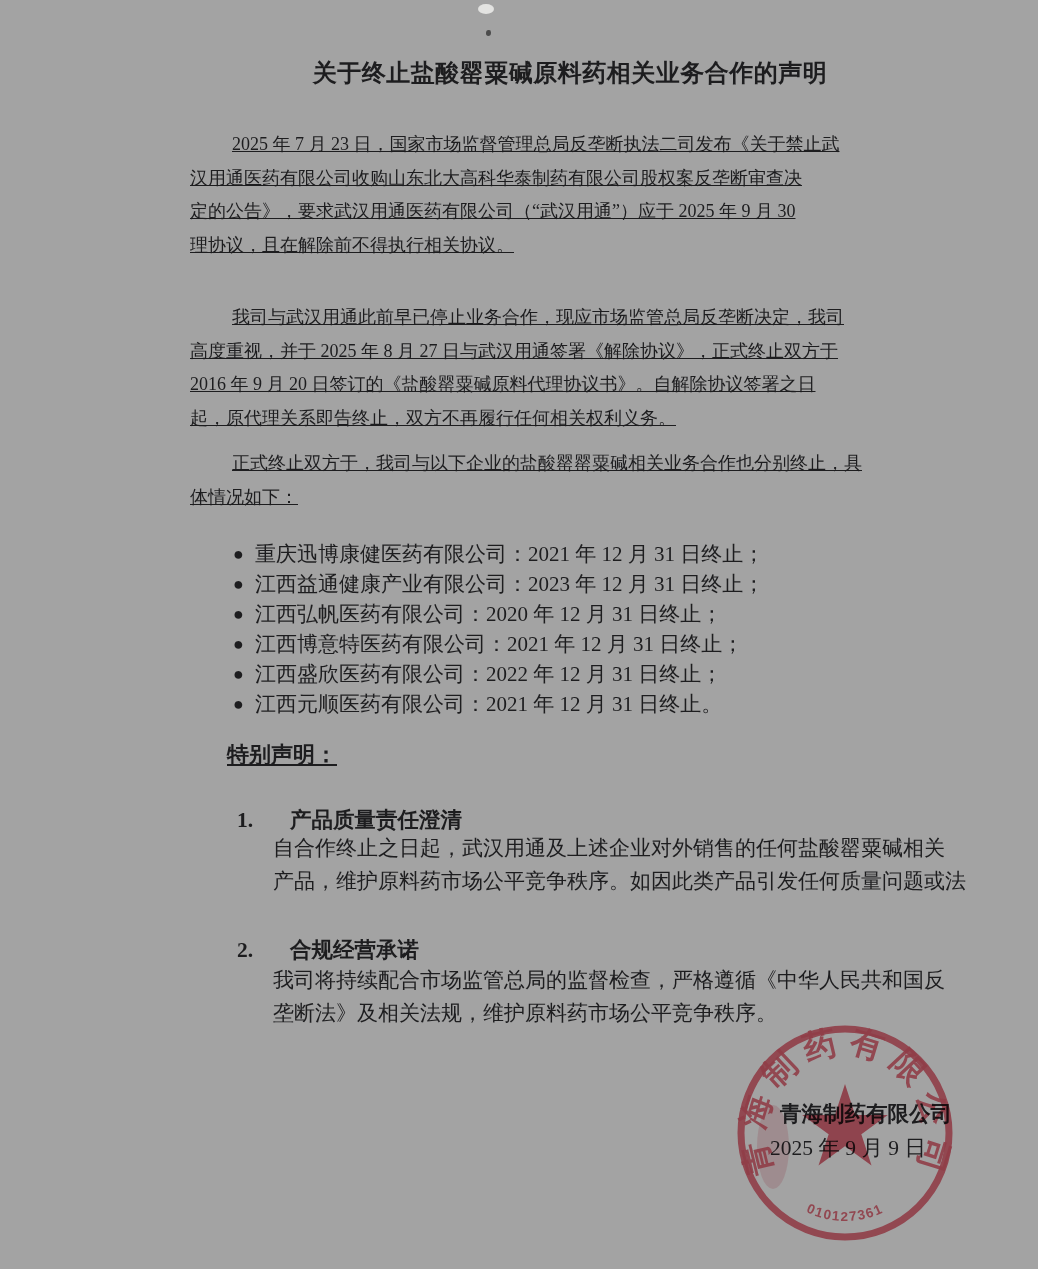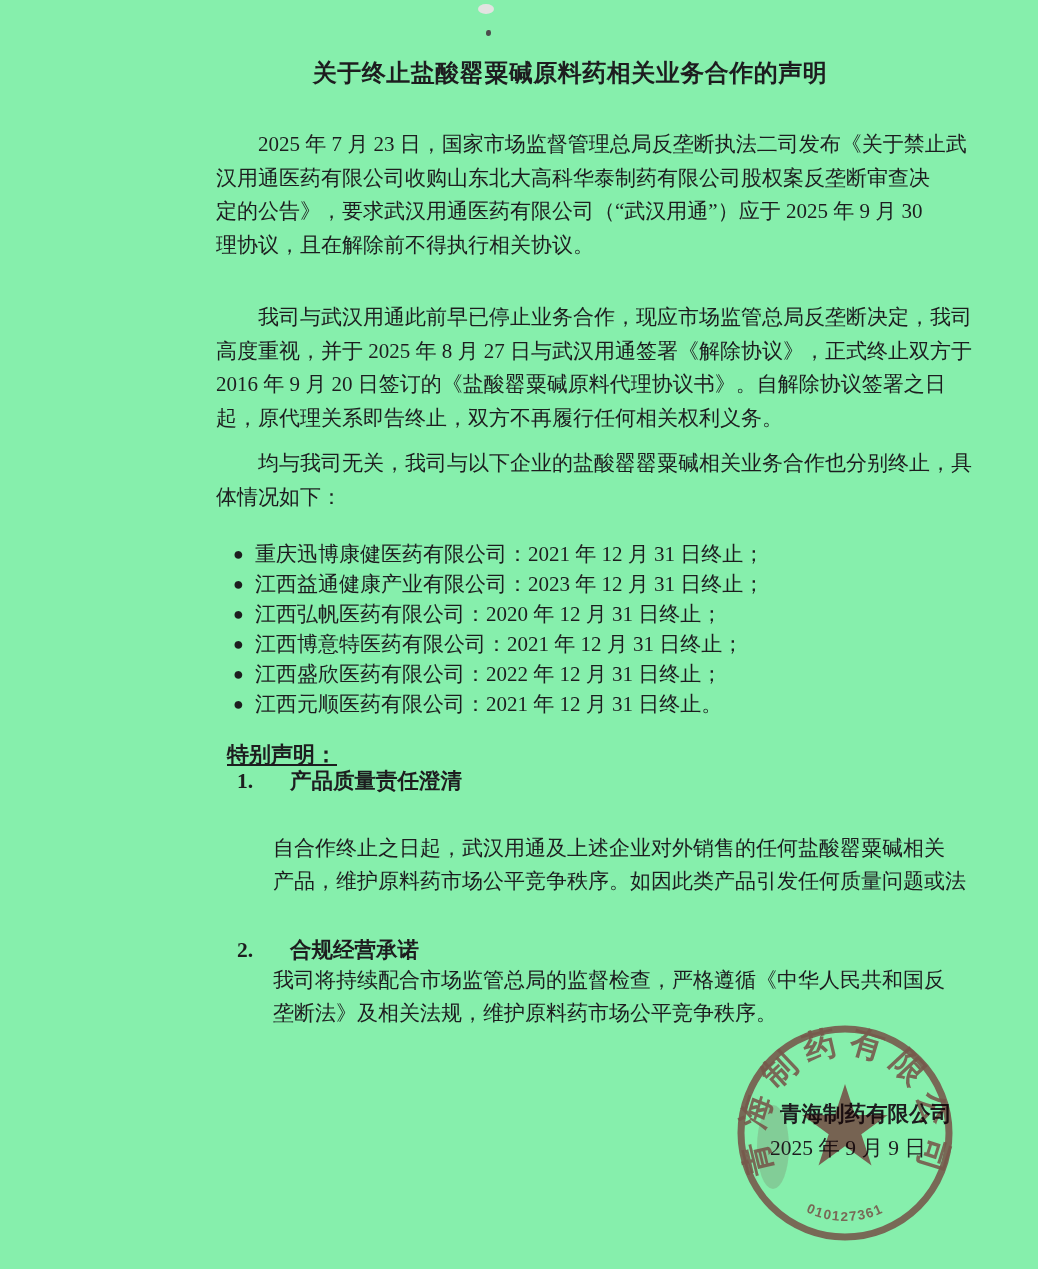--- a/index.html
+++ b/index.html
@@ -1,47 +1,47 @@
 <!DOCTYPE html>
 <html><head>
 <meta charset="utf-8">
 <style>
   html,body{margin:0;padding:0;background:#e8e8e8;}
   .page{
     position:relative;
     width:1038px;height:1269px;
     margin:0 auto;
-    background:#86efac;
+    background:#a3a3a3;
     font-family:"Liberation Serif","DejaVu Serif",serif;
     color:#1d1d1f;
     overflow:hidden;
   }
   .doc-title{
     position:absolute;left:203px;top:57px;width:734px;
     text-align:center;font-size:24px;font-weight:bold;letter-spacing:0.5px;
     white-space:nowrap;
   }
-  .para{position:absolute;left:216px;width:740px;font-size:21px;line-height:33.5px;}
+  .para{position:absolute;left:190px;width:740px;font-size:18px;line-height:33.5px;text-decoration:underline;}
   .para .line{white-space:nowrap;}
   .para .line.indent{padding-left:42px;}
   #p1{top:128px;}
   #p2{top:301px;}
   #p3{top:447px;}
   .bullets{position:absolute;left:203px;top:539px;width:740px;font-size:21px;}
   .bullet-row{display:flex;align-items:center;height:30px;line-height:30px;white-space:nowrap;}
   .bullet-dot{display:inline-block;width:22px;margin-left:30px;font-size:18px;}
   .special-heading{
     position:absolute;left:227px;top:742px;
     font-size:22px;font-weight:bold;line-height:1.2;white-space:nowrap;text-decoration:underline;
   }
   .num-item-head{
     position:absolute;left:237px;
     font-size:21.5px;font-weight:bold;line-height:1.2;white-space:nowrap;
   }
-  #item1-head{top:769px;}
+  #item1-head{top:808px;}
   #item2-head{top:938px;}
   .num-item-head .num{display:inline-block;width:53px;}
   .num-body{position:absolute;left:273px;width:670px;font-size:21px;line-height:33px;}
   #item1-body{top:832px;}
   #item2-body{top:964px;}
   .num-body .line{white-space:nowrap;}
   .signature{position:absolute;left:780px;top:1103px;font-size:21.5px;font-weight:bold;line-height:1.1;white-space:nowrap;z-index:1;}
   .sign-date{position:absolute;left:770px;top:1137px;font-size:21.5px;line-height:1.1;white-space:nowrap;z-index:1;}
   .stamp{
     position:absolute;left:731px;top:1019px;width:228px;height:228px;
@@ -68,21 +68,21 @@
   </div>
 
   <div class="para" id="p2">
     <div class="line indent">我司与武汉用通此前早已停止业务合作，现应市场监管总局反垄断决定，我司</div>
     <div class="line">高度重视，并于 2025 年 8 月 27 日与武汉用通签署《解除协议》，正式终止双方于</div>
     <div class="line">2016 年 9 月 20 日签订的《盐酸罂粟碱原料代理协议书》。自解除协议签署之日</div>
     <div class="line">起，原代理关系即告终止，双方不再履行任何相关权利义务。</div>
   </div>
 
   <div class="para" id="p3">
-    <div class="line indent">均与我司无关，我司与以下企业的盐酸罂罂粟碱相关业务合作也分别终止，具</div>
+    <div class="line indent">正式终止双方于，我司与以下企业的盐酸罂罂粟碱相关业务合作也分别终止，具</div>
     <div class="line">体情况如下：</div>
   </div>
 
   <div class="bullets">
     <div class="bullet-row">
       <span class="bullet-dot">●</span>
       <span>重庆迅博康健医药有限公司：2021 年 12 月 31 日终止；</span>
     </div>
     <div class="bullet-row">
       <span class="bullet-dot">●</span>

